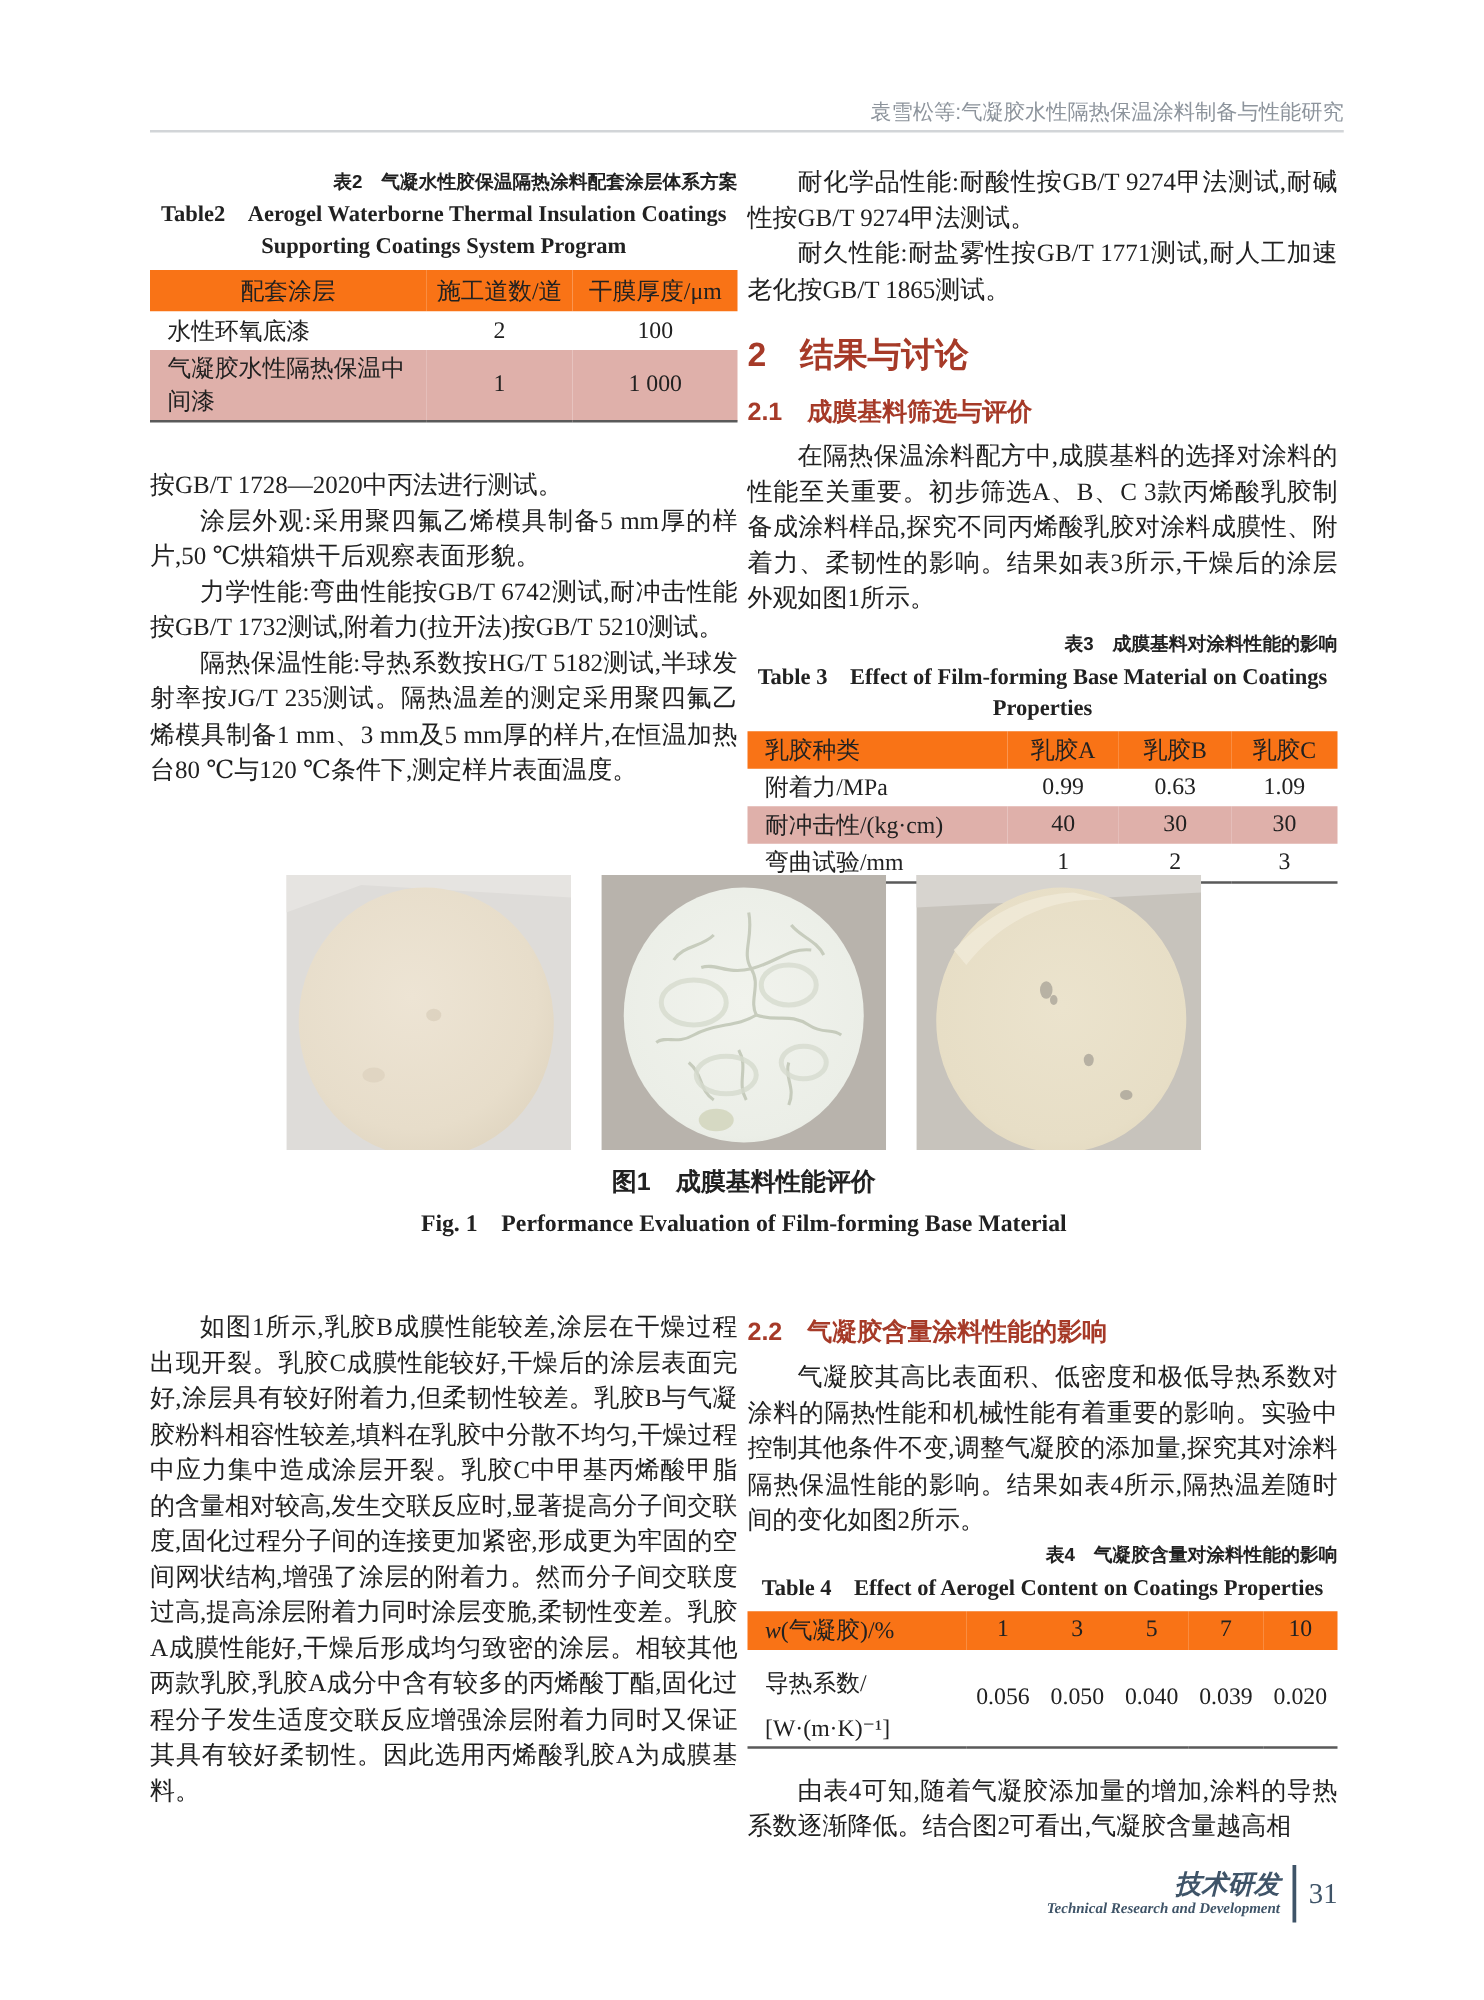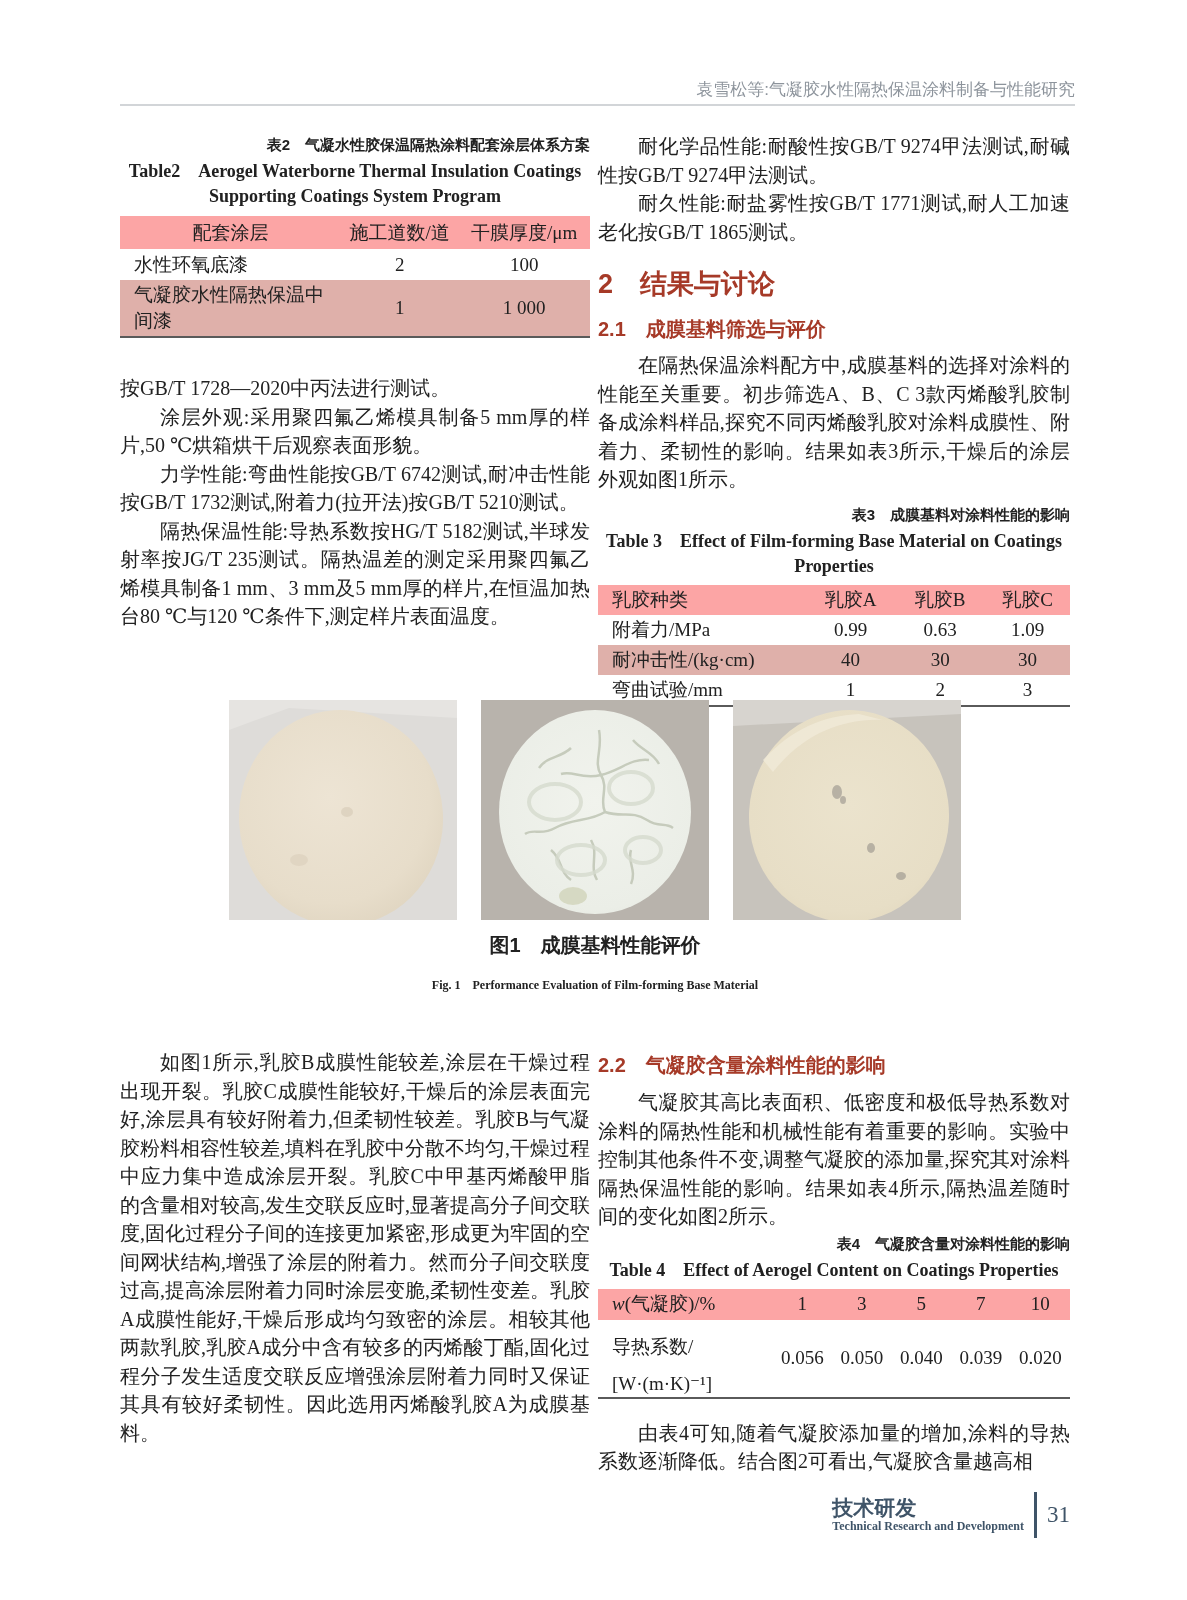--- a/index.html
+++ b/index.html
@@ -18,43 +18,43 @@
 
   
   .ttl-cn{font-family:"Liberation Sans","DejaVu Sans",sans-serif;font-weight:bold;
           font-size:15px;text-align:right;margin:0 0 4px 0;}
   .ttl-en{font-weight:bold;font-size:18px;text-align:center;margin:0;line-height:25px;}
 
   table{border-collapse:collapse;width:100%;table-layout:fixed;}
   td,th{font-size:19px;font-weight:normal;padding:2px 4px;vertical-align:middle;}
   .tbl{border-bottom:2px solid #5a5a5a;}
   .rowpink{background:#dfb0aa;}
-  .rowhead{background:#fca5a5;padding-left:36px;}
+  .rowhead{background:#f97316;padding-left:36px;}
   .cnum{text-align:center;}
   .clabel{text-align:left;padding-left:14px;}
 
   
   .h2{font-family:"Liberation Sans","DejaVu Sans",sans-serif;font-weight:bold;
       font-size:27px;color:#a63a28;margin:0;}
   .h3{font-family:"Liberation Sans","DejaVu Sans",sans-serif;font-weight:bold;
       font-size:20px;color:#a63a28;margin:0;}
 
   
   .photos{display:flex;gap:24px;}
   .photo{width:228px;height:220px;position:relative;overflow:hidden;}
   .photo svg{display:block;}
   .figlabels{display:flex;gap:24px;margin-top:14px;}
   .figlabel{width:228px;text-align:center;font-size:19px;color:#9c2f27;}
   .figcap-cn{font-family:"Liberation Sans","DejaVu Sans",sans-serif;font-weight:bold;
              font-size:20px;text-align:center;margin-top:12px;}
-  .figcap-en{font-weight:bold;font-size:12px;text-align:center;margin-top:18px;}
+  .figcap-en{font-weight:bold;font-size:19px;text-align:center;margin-top:7px;}
 
   
   .footer{top:1492px;left:0;width:1070px;display:flex;justify-content:flex-end;align-items:center;}
-  .foot-txt{color:#3f5468;}
+  .foot-txt{text-align:right;color:#3f5468;font-style:italic;}
   .foot-cn{font-family:"Liberation Sans","DejaVu Sans",sans-serif;font-weight:bold;font-size:21px;line-height:22px;}
   .foot-en{font-size:12px;font-weight:bold;line-height:15px;}
   .foot-bar{width:3px;height:46px;background:#3f5468;margin:0 10px;}
   .foot-num{font-size:23px;color:#3f5468;}
 
   .ital{font-style:italic;}
   .sub2{display:block;margin-top:12px;}
 </style>
 </head>
 <body>

